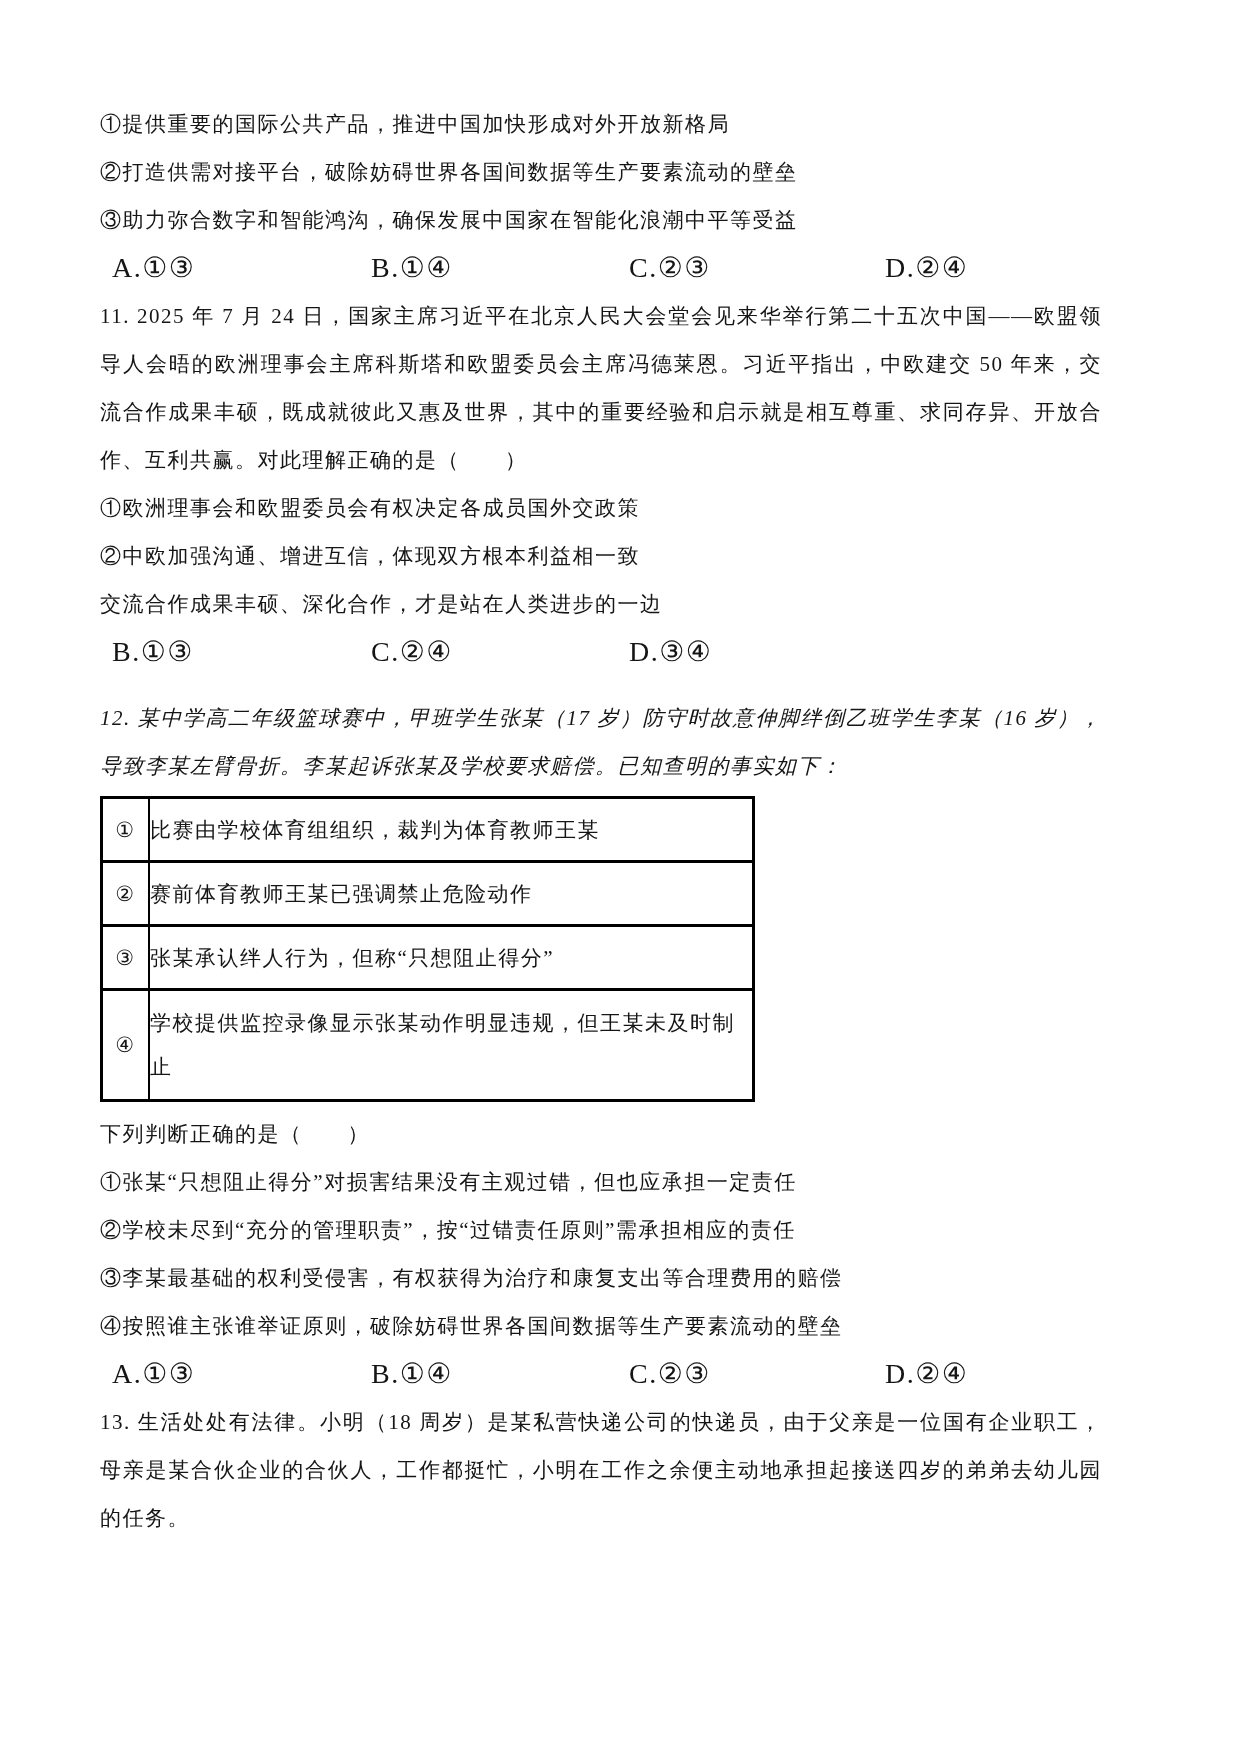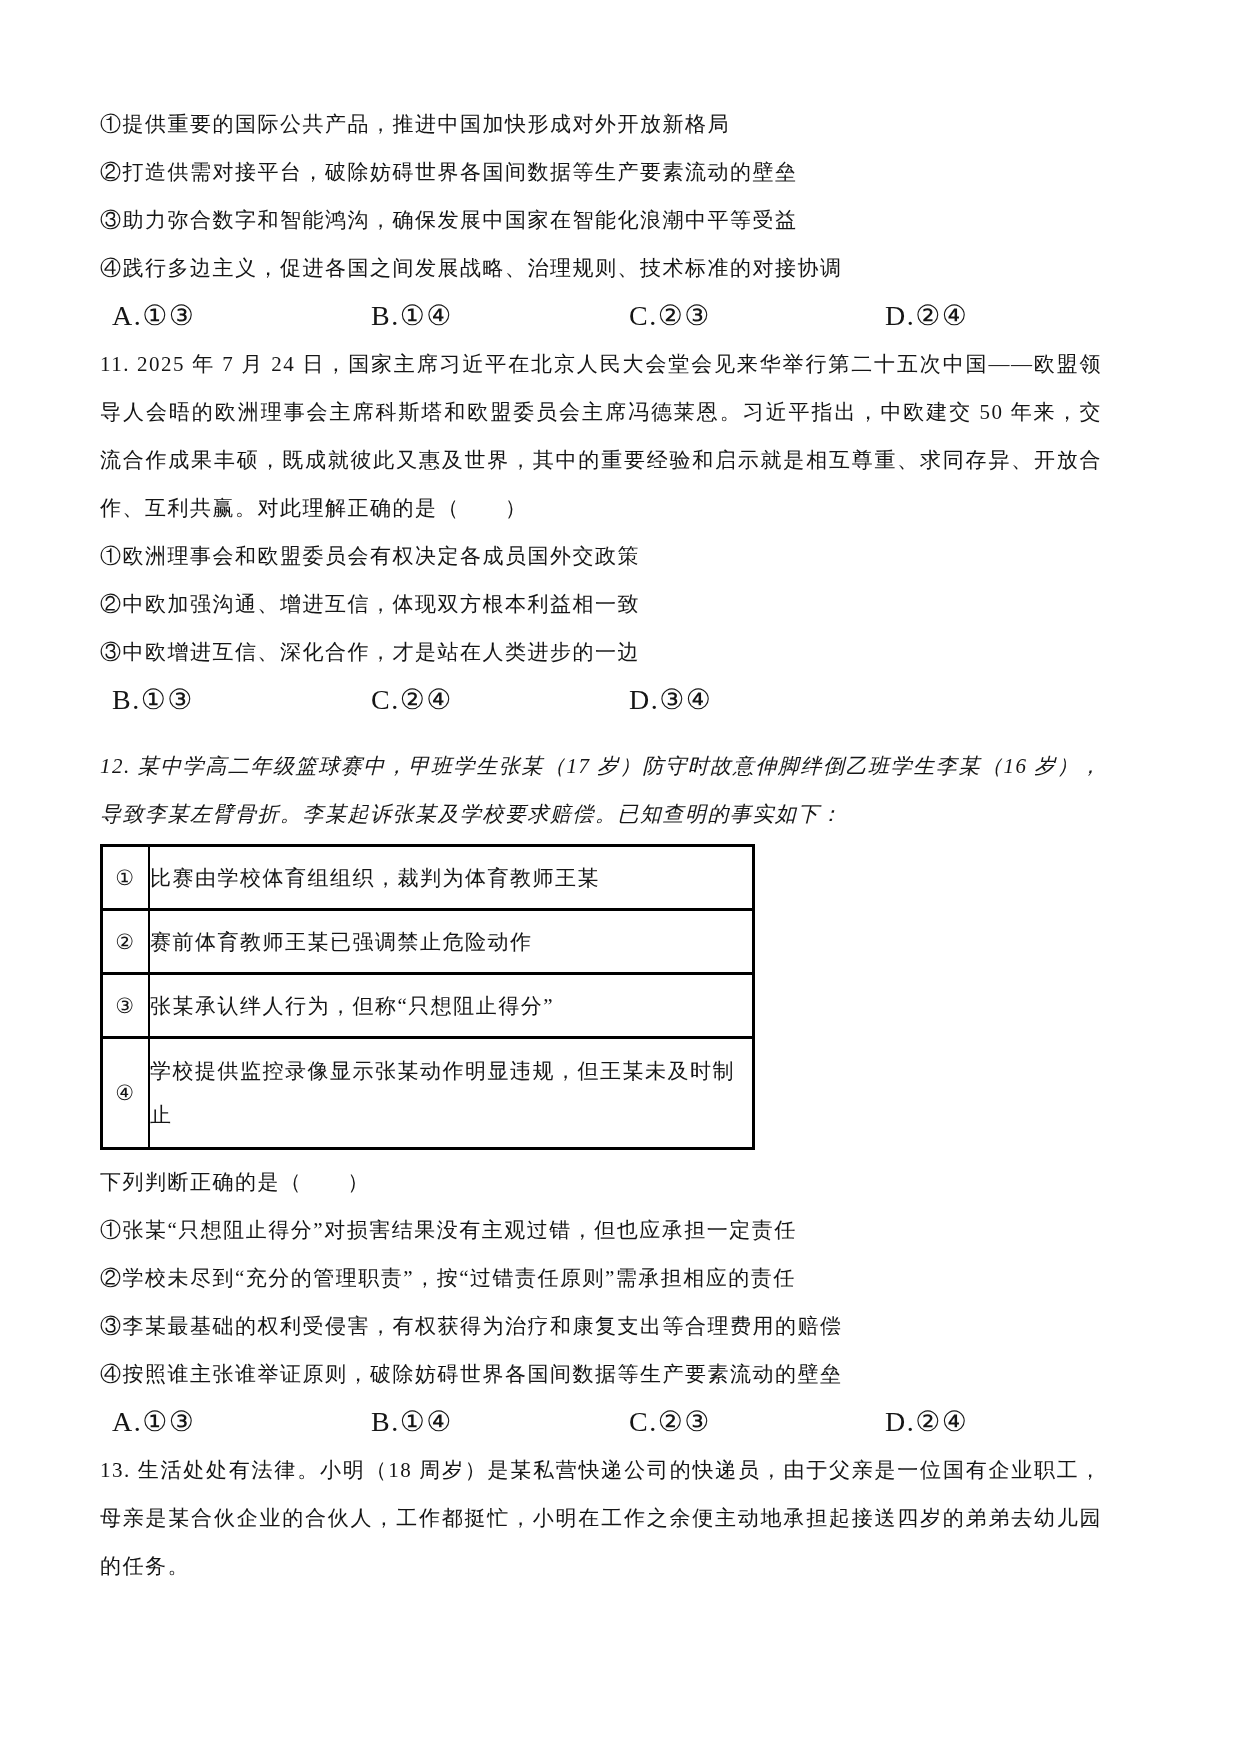--- a/index.html
+++ b/index.html
@@ -76,34 +76,33 @@
 </style>
 </head>
 <body>
 
 <div class="page">
 
   <section>
     <p class="line">①提供重要的国际公共产品，推进中国加快形成对外开放新格局</p>
     <p class="line">②打造供需对接平台，破除妨碍世界各国间数据等生产要素流动的壁垒</p>
     <p class="line">③助力弥合数字和智能鸿沟，确保发展中国家在智能化浪潮中平等受益</p>
-    <p class="line">④践行多边主义，促进各国之间发展战略、治理规则、技术标准的对接协调</p>
     <div class="choices">
       <span>A.①③</span>
       <span>B.①④</span>
       <span>C.②③</span>
       <span>D.②④</span>
     </div>
   </section>
 
   <section>
     <p class="para">11. 2025 年 7 月 24 日，国家主席习近平在北京人民大会堂会见来华举行第二十五次中国——欧盟领导人会晤的欧洲理事会主席科斯塔和欧盟委员会主席冯德莱恩。习近平指出，中欧建交 50 年来，交流合作成果丰硕，既成就彼此又惠及世界，其中的重要经验和启示就是相互尊重、求同存异、开放合作、互利共赢。对此理解正确的是（　　）</p>
     <p class="line">①欧洲理事会和欧盟委员会有权决定各成员国外交政策</p>
     <p class="line">②中欧加强沟通、增进互信，体现双方根本利益相一致</p>
-    <p class="line">③中欧增进互信、深化合作，才是站在人类进步的一边</p>
+    <p class="line">交流合作成果丰硕、深化合作，才是站在人类进步的一边</p>
     <div class="choices">
       <span>B.①③</span>
       <span>C.②④</span>
       <span>D.③④</span>
     </div>
   </section>
 
   <section>
     <p class="para gap-before">12. 某中学高二年级篮球赛中，甲班学生张某（17 岁）防守时故意伸脚绊倒乙班学生李某（16 岁），导致李某左臂骨折。李某起诉张某及学校要求赔偿。已知查明的事实如下：</p>
 

